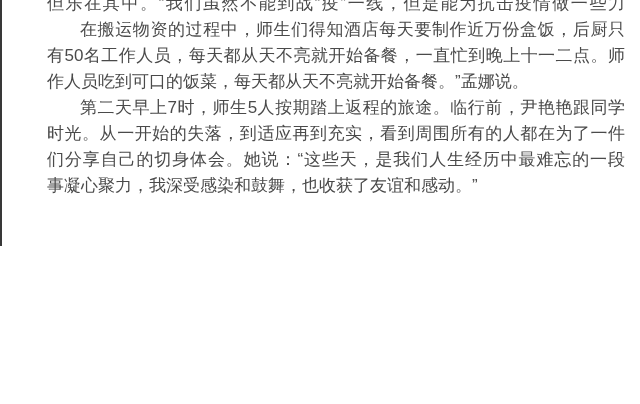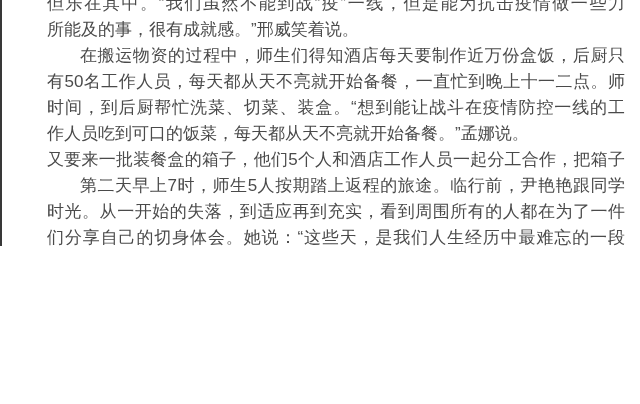--- a/index.html
+++ b/index.html
@@ -44,22 +44,20 @@
     text-indent: 33px;
   }
 </style>
 </head>
 <body style="background: rgb(255, 255, 255); --text-color: #4a4a4a; --rule-color: #383838;">
 
 <div class="left-rule"></div>
 
 <div class="article">
     <div class="line justify">但乐在其中。“我们虽然不能到战“疫”一线，但是能为抗击疫情做一些力</div>
-    <div class="line">所能及的事，很有成就感。”邢威笑着说。</div>
     <div class="line indent justify">在搬运物资的过程中，师生们得知酒店每天要制作近万份盒饭，后厨只</div>
     <div class="line justify">有50名工作人员，每天都从天不亮就开始备餐，一直忙到晚上十一二点。师</div>
-    <div class="line justify">时间，到后厨帮忙洗菜、切菜、装盒。“想到能让战斗在疫情防控一线的工</div>
     <div class="line">作人员吃到可口的饭菜，每天都从天不亮就开始备餐。”孟娜说。</div>
-    <div class="line justify">又要来一批装餐盒的箱子，他们5个人和酒店工作人员一起分工合作，把箱子</div>
     <div class="line indent justify">第二天早上7时，师生5人按期踏上返程的旅途。临行前，尹艳艳跟同学</div>
     <div class="line justify">时光。从一开始的失落，到适应再到充实，看到周围所有的人都在为了一件</div>
     <div class="line justify">们分享自己的切身体会。她说：“这些天，是我们人生经历中最难忘的一段</div>
+    <div class="line">事凝心聚力，我深受感染和鼓舞，也收获了友谊和感动。”</div>
   </div>
 
 </body></html>

